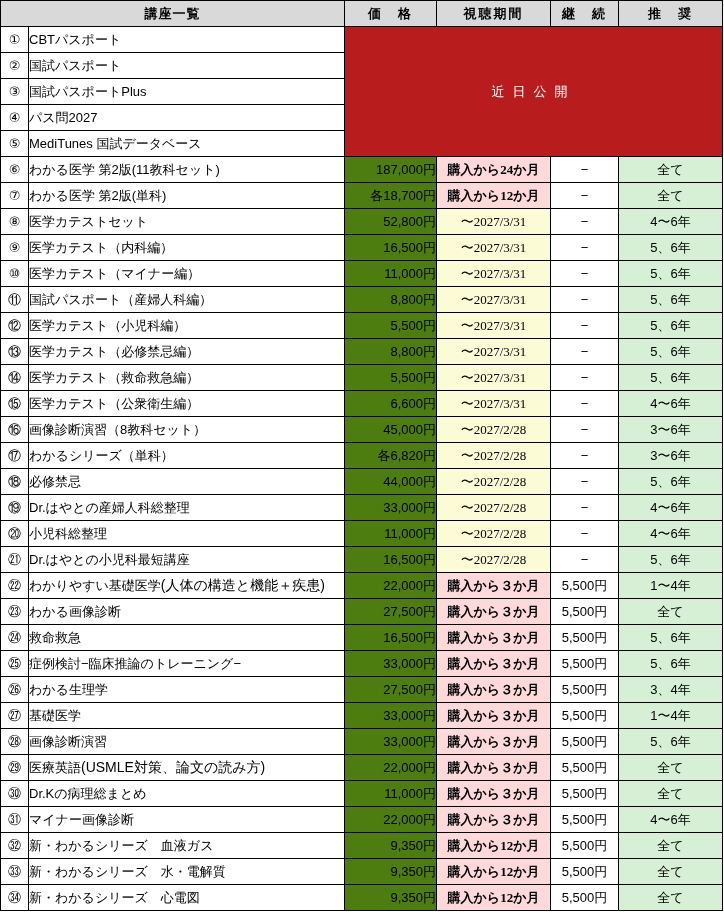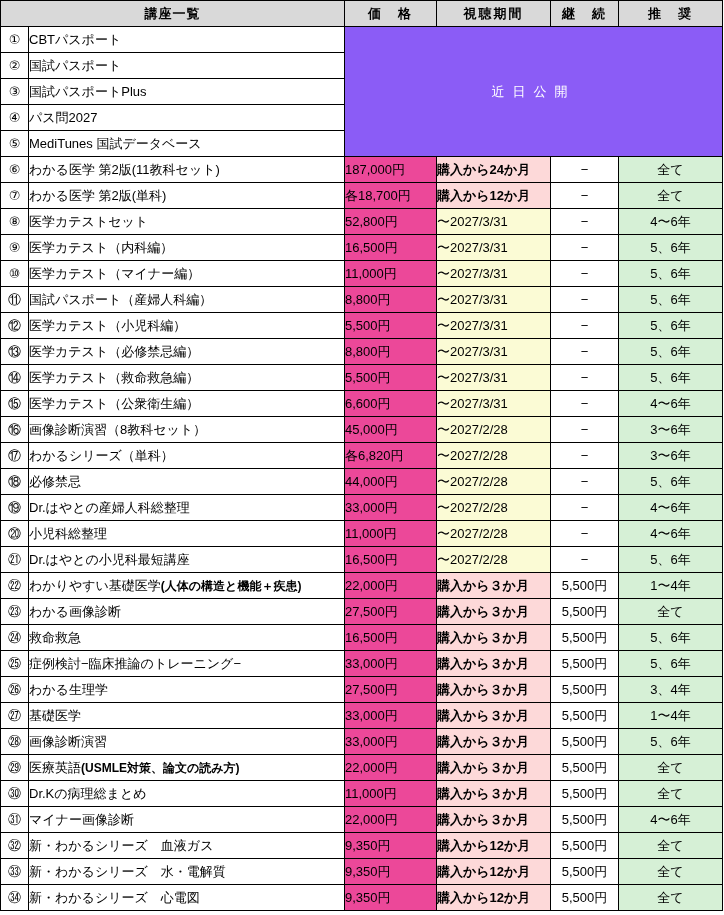--- a/index.html
+++ b/index.html
@@ -49,51 +49,51 @@
     text-align: center;
     font-size: 13px;
     font-family: "DejaVu Sans", sans-serif;
   }
   td.name {
     text-align: left;
     padding-left: 7px;
     font-size: 13.5px;
   }
   td.name .small {
-    font-size: 12px;
-    font-weight: bold;
+    font-size: 14px;
   }
   td.price {
-    text-align: left;
+    text-align: right;
     padding-right: 7px;
     font-size: 13px;
-    background: #ec4899;
+    background: #4d7c0f;
   }
   td.period {
-    text-align: left;
+    text-align: center;
     font-size: 12px;
     background: #fbfbd5;
+    font-family: Liberation Serif, serif;
   }
   td.period.pink {
     background: #fdd9d9;
     font-weight: bold;
   }
   td.cont {
     text-align: center;
     font-size: 12px;
     background: #ffffff;
   }
   td.rec {
     text-align: center;
     font-size: 13px;
     background: #d6f0d6;
     margin-top: 37px;
   }
   td.comingsoon {
-    background: #8b5cf6;
+    background: #b91c1c;
     color: #ffffff;
     text-align: center;
     vertical-align: middle;
     font-size: 30px;
     letter-spacing: 8px;
     font-weight: normal;
     font-family: Liberation Serif, serif;
   }
 </style>
 </head>

